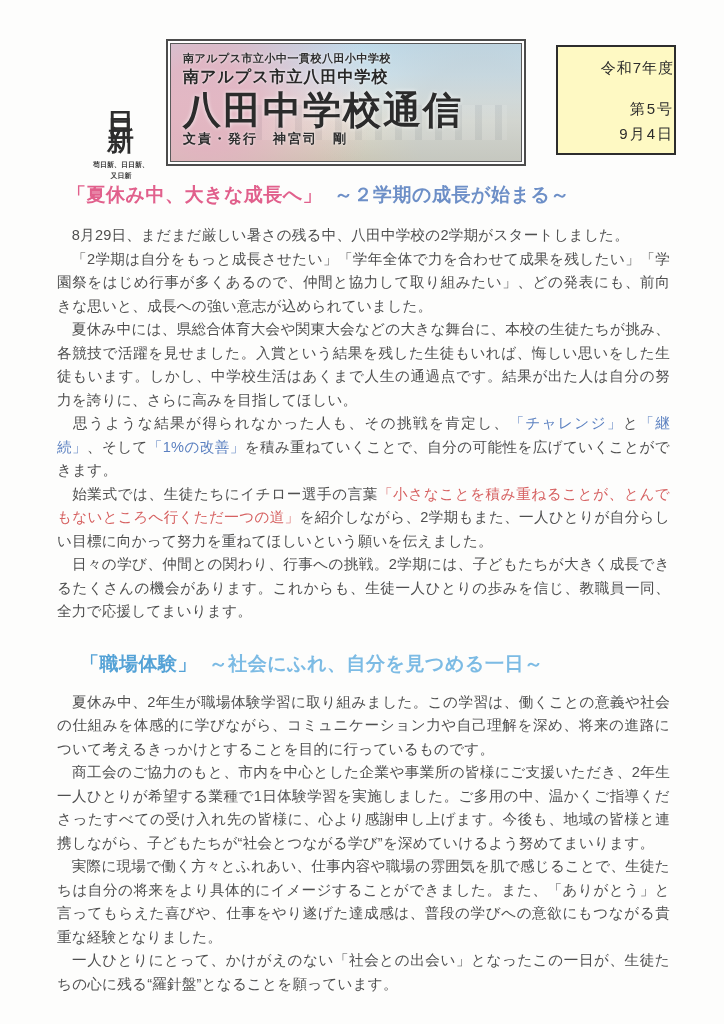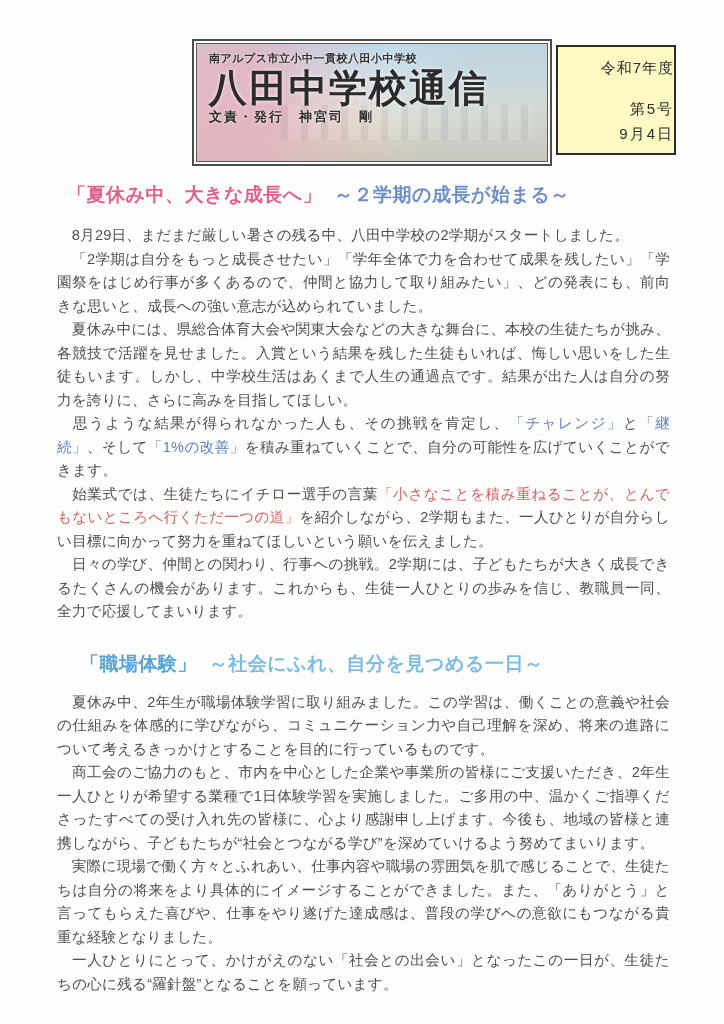--- a/index.html
+++ b/index.html
@@ -7,21 +7,21 @@
   .page{position:relative;width:724px;height:1024px;background:#fdfdfc;overflow:hidden;}
 
   
   .logo{position:absolute;left:86px;top:48px;width:70px;text-align:center;}
   .logo-vertical{writing-mode:vertical-rl;margin:0 auto;font-family:"DejaVu Serif","Liberation Serif",serif;
     font-weight:bold;font-size:27px;letter-spacing:7px;color:#2d2d2d;line-height:1;height:102px;}
   .logo-motto{margin-top:10px;font-family:"DejaVu Serif","Liberation Serif",serif;
     font-size:7px;color:#3a3a3a;line-height:1.5;white-space:nowrap;font-weight:bold;}
 
   
-  .masthead{position:absolute;left:192px;top:39px;width:360px;height:127px;box-sizing:border-box;
+  .masthead{position:absolute;left:166px;top:39px;width:360px;height:127px;box-sizing:border-box;
     border:2px solid #4c4c4c;padding:2px;background:#fff;}
   .masthead-inner{position:relative;height:100%;box-sizing:border-box;border:1px solid #5a5a5a;overflow:hidden;
     background:
       radial-gradient(circle at 10% 52%, rgba(226,178,192,.9) 0 14%, rgba(226,178,192,.45) 30%, rgba(226,178,192,0) 52%),
       radial-gradient(circle at 88% 70%, rgba(190,200,205,.5) 0 20%, rgba(190,200,205,0) 50%),
       linear-gradient(180deg,#bfdcec 0%,#cfe6f1 26%,#e3e9e4 48%,#e6e2d2 66%,#d8d3c0 84%,#cdc7b2 100%);}
   .masthead-inner::after{content:"";position:absolute;left:24%;right:4%;top:52%;height:30%;
     background:repeating-linear-gradient(90deg,rgba(125,135,148,.22) 0 7px,rgba(255,255,255,.18) 7px 20px);
     opacity:.5;}
   .masthead-text{position:relative;z-index:2;padding:7px 10px 0 12px;}
@@ -50,25 +50,33 @@
   .quote-red{color:#d66161;}
   .h2{font-size:19px;font-weight:bold;margin:27px 0 14px 23px;letter-spacing:.5px;white-space:nowrap;}
   .h2 .strong-blue{color:#54a2d6;}
   .h2 .light-blue{color:#7cbbe4;margin-left:6px;}
 </style>
 </head>
 <body>
 
 <div class="page">
 
+  <div class="logo">
+    <div class="logo-vertical">日日新</div>
+    <div class="logo-motto">
+      <div>苟日新、日日新、</div>
+      <div>又日新</div>
+    </div>
+  </div>
 
   <div class="masthead">
     <div class="masthead-inner">
       <div class="masthead-text">
         <div class="mast-line1">南アルプス市立小中一貫校八田小中学校</div>
+        <div class="mast-line2">南アルプス市立八田中学校</div>
         <div class="mast-title">八田中学校通信</div>
         <div class="mast-publisher">文責・発行　神宮司　剛</div>
       </div>
     </div>
   </div>
 
   <div class="issue-box">
     <div class="issue-year">令和7年度</div>
     <div class="issue-number">第5号</div>
     <div class="issue-date">9月4日</div>

